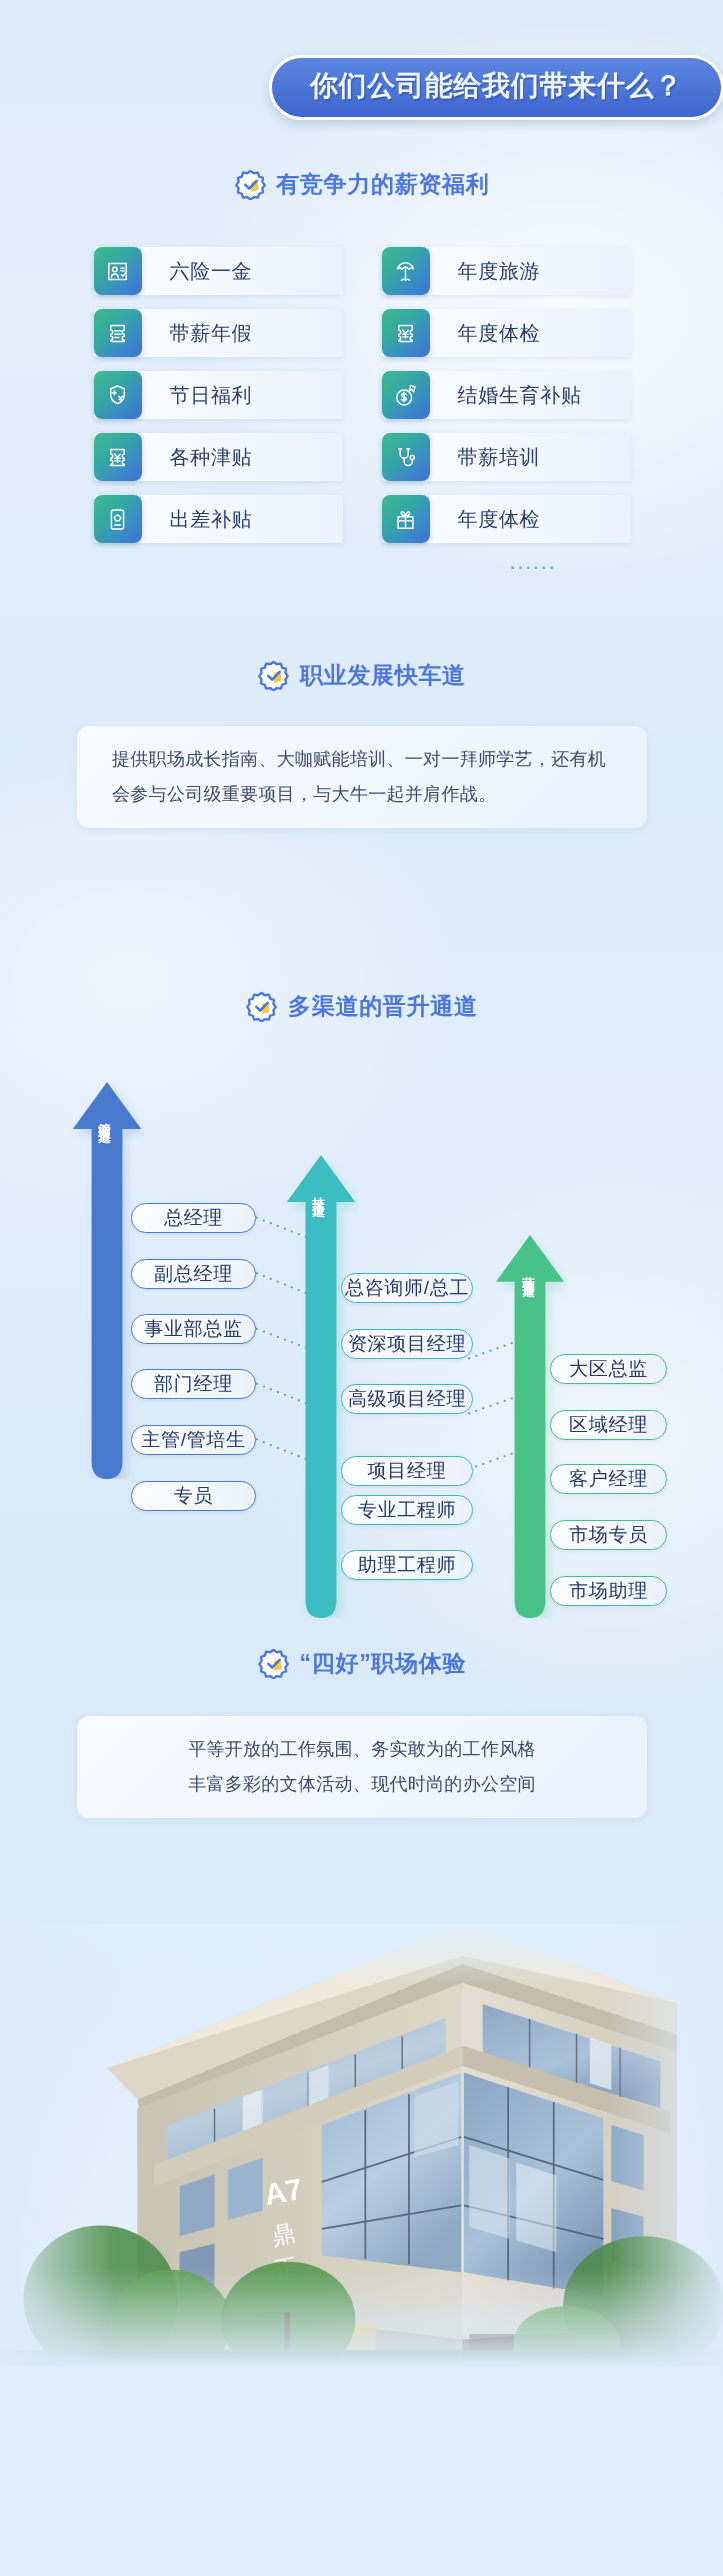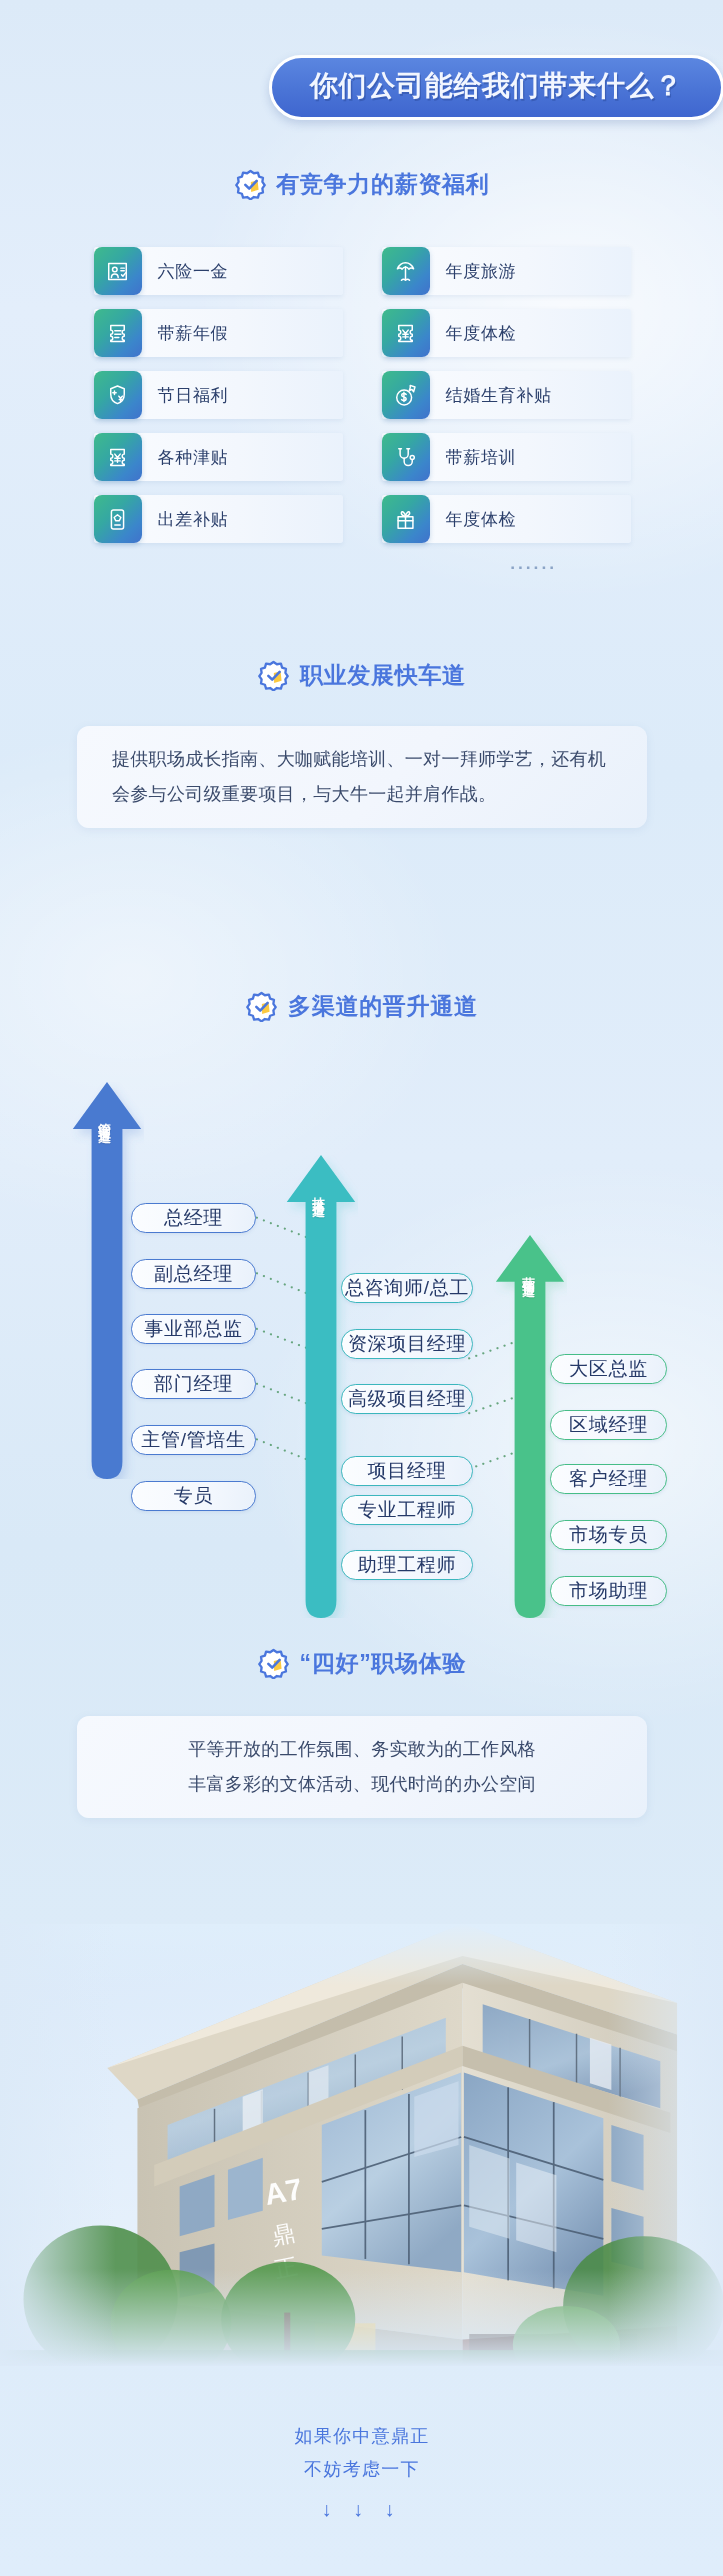--- a/index.html
+++ b/index.html
@@ -53,21 +53,21 @@
     box-shadow: 0 1.3px 4px rgba(90,125,180,0.10);
   }
   .bico {
     width: 48px; height: 48px; flex:0 0 48px;
     border-radius: 8px;
     background: linear-gradient(135deg,#3fba8c 0%, #35a8a2 38%, #3b86cb 75%, #4072cc 100%);
     display:flex; align-items:center; justify-content:center;
     box-shadow: 0 2px 5.4px rgba(60,120,170,0.25);
   }
   .bico svg { width: 27px; height: 27px; display:block; }
-  .blabel { font-size: 17px; color: #2b3f6b; padding-left: 16px; letter-spacing: 0.7px; white-space:nowrap; }
+  .blabel { font-size: 20px; color: #2b3f6b; padding-left: 28px; letter-spacing: 0.7px; white-space:nowrap; }
   .dots-more { text-align:right; width:550px; margin: 4px auto 0; padding-right: 80px;
     font-size: 17.4px; letter-spacing: 2px; color:#8ba4c6; font-weight:700; }
 
   
   .info-card {
     position:absolute; left:77px; width: 570px;
     background: linear-gradient(135deg,#f6f9fe 0%, #f2f6fd 55%, #e9f1fb 100%);
     border-radius: 12px;
     box-shadow: 0 2px 8px rgba(90,125,180,0.10);
     padding: 16px 35px;
@@ -484,20 +484,15 @@
         <rect x="0" y="636" width="1080" height="24" fill="#4a8a46" opacity="0.85"></rect>
       </g>
 
       <rect width="1080" height="660" fill="url(#fadeT)"></rect>
       <rect width="1080" height="660" fill="url(#fadeB)"></rect>
       <rect width="1080" height="660" fill="url(#fadeL)"></rect>
       <rect width="1080" height="660" fill="url(#fadeR)"></rect>
     </svg>
   </div>
 
-  <div class="footer">
-    <div>如果你中意鼎正</div>
-    <div>不妨考虑一下</div>
-    <div class="arrows">↓ ↓ ↓</div>
-  </div>
 
 </div>
 
 
 </body></html>

